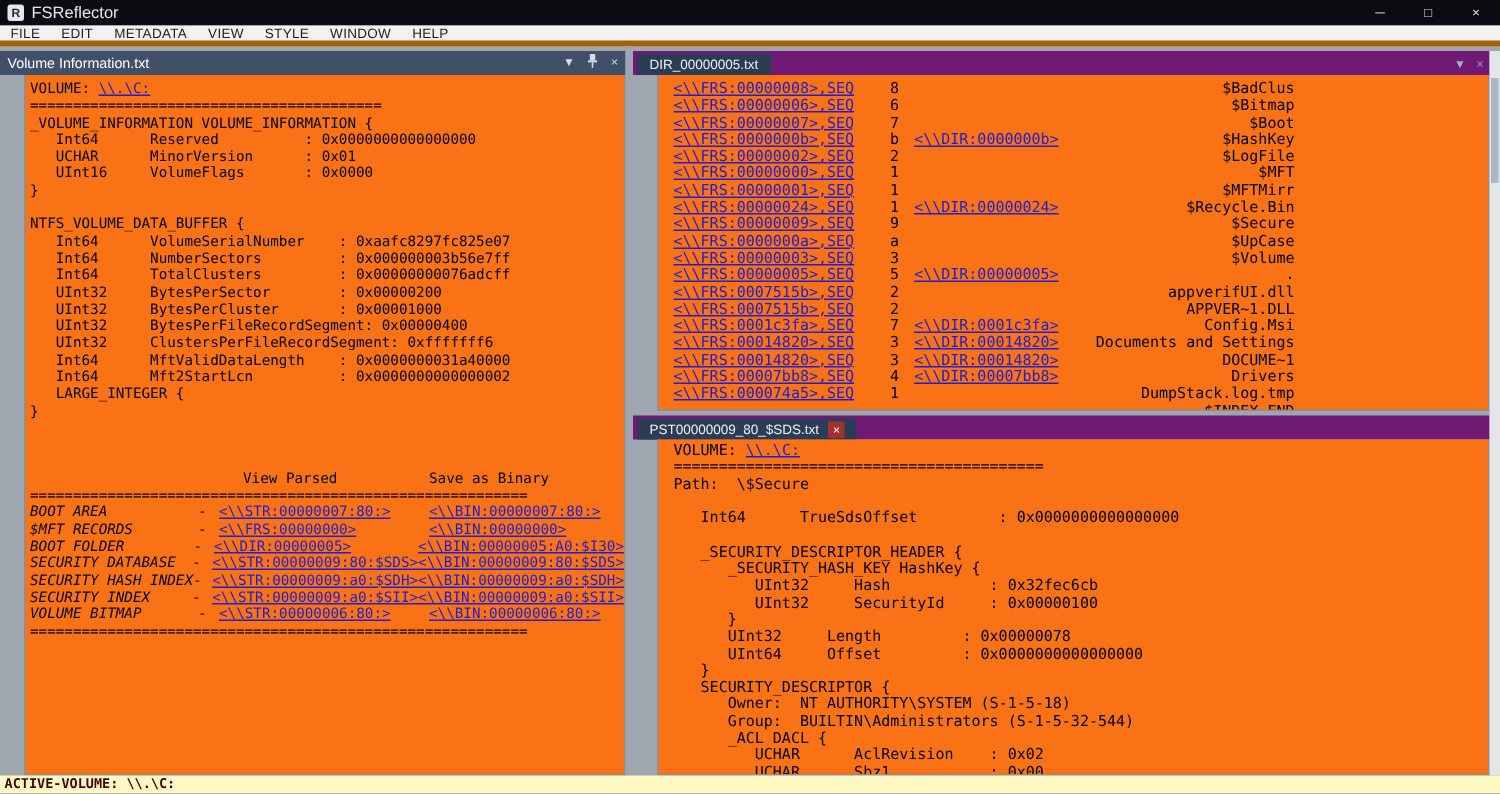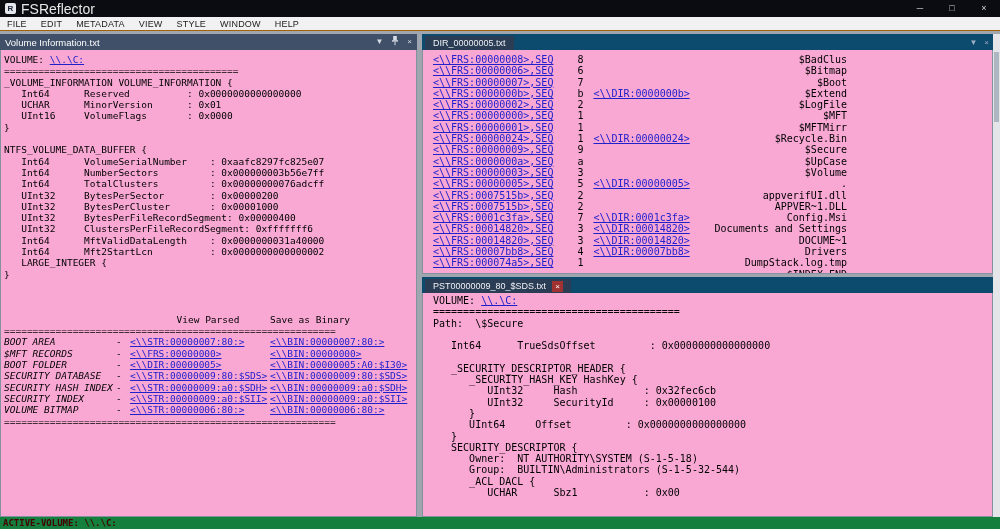--- a/index.html
+++ b/index.html
@@ -7,73 +7,73 @@
   body {
     width: 1000px; height: 529px;
     position: relative; overflow: hidden;
     background: #9fa6b0;
     font-family: "Liberation Sans", sans-serif;
   }
 
   
   .titlebar { position:absolute; top:0; left:0; right:0; height:17px; background:#0b0b12; display:flex; align-items:center; }
   .app-icon { width:11px; height:11px; margin:0 5px; background:#e4e8ee; color:#1b2437; font-size:8px; font-weight:bold; line-height:11px; text-align:center; border-radius:2px; }
-  .app-title { color:#e6e6e6; font-size:14px; }
+  .app-title { color:#e6e6e6; font-size:11px; }
   .win-buttons { margin-left:auto; display:flex; height:100%; }
   .win-btn { width:32px; text-align:center; color:#d8d8d8; font-size:9px; line-height:17px; cursor:default; }
 
   
-  .menubar { position:absolute; top:17px; left:0; right:0; height:14px; background:#f1f1f1; border-bottom:1px solid #a16207; display:flex; align-items:center; }
+  .menubar { position:absolute; top:17px; left:0; right:0; height:14px; background:#f1f1f1; border-bottom:4px solid #a16207; display:flex; align-items:center; }
   .menu-item { padding:0 7px; font-size:9px; color:#1c1c1c; letter-spacing:0.2px; }
 
   
   .pane-header { height:16px; background:#3f5068; color:#ffffff; display:flex; align-items:center; padding:0 5px; }
   .ph-title { font-size:9.5px; }
   .hdr-icons { margin-left:auto; display:flex; align-items:center; gap:8px; color:#d7dde6; font-size:8px; line-height:8px; }
-  .pane-body { position:absolute; left:0; right:0; bottom:0; background:#f9a8d4; overflow:hidden; border:1px solid #84919f; border-top:none; }
+  .pane-body { position:absolute; left:16px; right:0; bottom:0; background:#f97316; overflow:hidden; border:1px solid #84919f; border-top:none; }
   .mono { font-family:"DejaVu Sans Mono", monospace; color:#000; }
   .line { white-space:pre; height:11.3px; line-height:11.3px; }
   .lnk { color:#2121cc; text-decoration:underline; cursor:pointer; }
 
   
   .left-pane { position:absolute; left:0; top:34px; width:417px; bottom:12px; }
   .left-body { top:16px; font-size:9.5px; padding:4px 0 0 3px; }
   .qrow { display:flex; }
   .ql-label { width:112px;font-style:italic; }
   .ql-dash  { width:14px; }
   .ql-link1 { width:140px; }
-  .qh1 { width:140px; padding-left:16px;text-align:center; }
+  .qh1 { width:140px; padding-left:16px; }
 
   
   .v-splitter { position:absolute; left:417px; width:5px; top:31px; bottom:12px; background:#9fa6b0; cursor:col-resize; }
   .h-splitter { position:absolute; left:0; right:0; top:240px; height:3px; background:#9fa6b0; cursor:row-resize; }
 
   
   .right-region { position:absolute; left:422px; right:7px; top:34px; bottom:12px; }
-  .tabstrip { height:16px; background:#0c4a6e; display:flex; align-items:flex-end; }
+  .tabstrip { height:16px; background:#701a75; display:flex; align-items:flex-end; }
   .tab { background:#2b3c55; color:#eef1f5; font-size:9px; height:14px; padding:0 8px; margin-left:3px; display:flex; align-items:center; gap:6px; cursor:default; }
   .strip-icons { margin-left:auto; display:flex; align-items:center; gap:7px; color:#9fb0c4; font-size:8px; padding:0 4px 3px 0; }
   .tab-close { background:#a03232; color:#fff; width:11px; height:11px; line-height:11px; text-align:center; font-size:8px; }
 
   .dir-pane { position:absolute; top:0; left:0; right:0; height:240px; }
   .dir-body { top:16px; font-size:10px; padding:4px 0 0 10px; }
   .dir-row { display:flex; width:414px;align-items:flex-end; }
   .dir-seq { width:30px; text-align:right; }
   .dir-dirlink { margin-left:10px; }
   .dir-name { margin-left:auto; }
 
   .sds-pane { position:absolute; top:243px; left:0; right:0; bottom:0; }
   .sds-body { top:16px; font-size:10px; padding:2px 0 0 10px; }
 
   
   .scrollbar { position:absolute; right:0; top:34px; bottom:12px; width:7px; background:#e3e5e9; }
   .scroll-thumb { position:absolute; left:1px; top:18px; width:5px; height:70px; background:#aeb6c2; }
 
   
-  .statusbar { position:absolute; left:0; right:0; bottom:0; height:12px; background:#15803d; color:#420202; font-family:"DejaVu Sans Mono", monospace; font-size:9px; font-weight:bold; line-height:12px; padding-left:3px; }
+  .statusbar { position:absolute; left:0; right:0; bottom:0; height:12px; background:#fef9c3; color:#420202; font-family:"DejaVu Sans Mono", monospace; font-size:9px; font-weight:bold; line-height:12px; padding-left:3px; }
 </style>
 </head>
 <body>
 
 <div class="titlebar">
   <span class="app-icon">R</span>
   <span class="app-title">FSReflector</span>
   <div class="win-buttons">
     <span class="win-btn">─</span>
     <span class="win-btn">□</span>
@@ -212,21 +212,21 @@
         <div class="line dir-row">
           <a class="lnk">&lt;\\FRS:00000007&gt;,SEQ</a>
           <span class="dir-seq">7</span>
           <a class="lnk dir-dirlink" style="visibility: hidden;"></a>
           <span class="dir-name">$Boot</span>
         </div>
         <div class="line dir-row">
           <a class="lnk">&lt;\\FRS:0000000b&gt;,SEQ</a>
           <span class="dir-seq">b</span>
           <a class="lnk dir-dirlink">&lt;\\DIR:0000000b&gt;</a>
-          <span class="dir-name">$Extend</span>
+          <span class="dir-name">$HashKey</span>
         </div>
         <div class="line dir-row">
           <a class="lnk">&lt;\\FRS:00000002&gt;,SEQ</a>
           <span class="dir-seq">2</span>
           <a class="lnk dir-dirlink" style="visibility: hidden;"></a>
           <span class="dir-name">$LogFile</span>
         </div>
         <div class="line dir-row">
           <a class="lnk">&lt;\\FRS:00000000&gt;,SEQ</a>
           <span class="dir-seq">1</span>
@@ -334,26 +334,28 @@
       <div class="line">=========================================</div>
         <div class="line">Path:  \$Secure</div>
         <div class="line"></div>
         <div class="line">   Int64      TrueSdsOffset         : 0x0000000000000000</div>
         <div class="line"></div>
         <div class="line">   _SECURITY_DESCRIPTOR_HEADER {</div>
         <div class="line">      _SECURITY_HASH_KEY HashKey {</div>
         <div class="line">         UInt32     Hash           : 0x32fec6cb</div>
         <div class="line">         UInt32     SecurityId     : 0x00000100</div>
         <div class="line">      }</div>
+        <div class="line">      UInt32     Length         : 0x00000078</div>
         <div class="line">      UInt64     Offset         : 0x0000000000000000</div>
         <div class="line">   }</div>
         <div class="line">   SECURITY_DESCRIPTOR {</div>
         <div class="line">      Owner:  NT AUTHORITY\SYSTEM (S-1-5-18)</div>
         <div class="line">      Group:  BUILTIN\Administrators (S-1-5-32-544)</div>
         <div class="line">      _ACL DACL {</div>
+        <div class="line">         UCHAR      AclRevision    : 0x02</div>
         <div class="line">         UCHAR      Sbz1           : 0x00</div>
     </div>
   </div>
 </div>
 
 <div class="scrollbar">
   <div class="scroll-thumb"></div>
 </div>
 
 <div class="statusbar">

